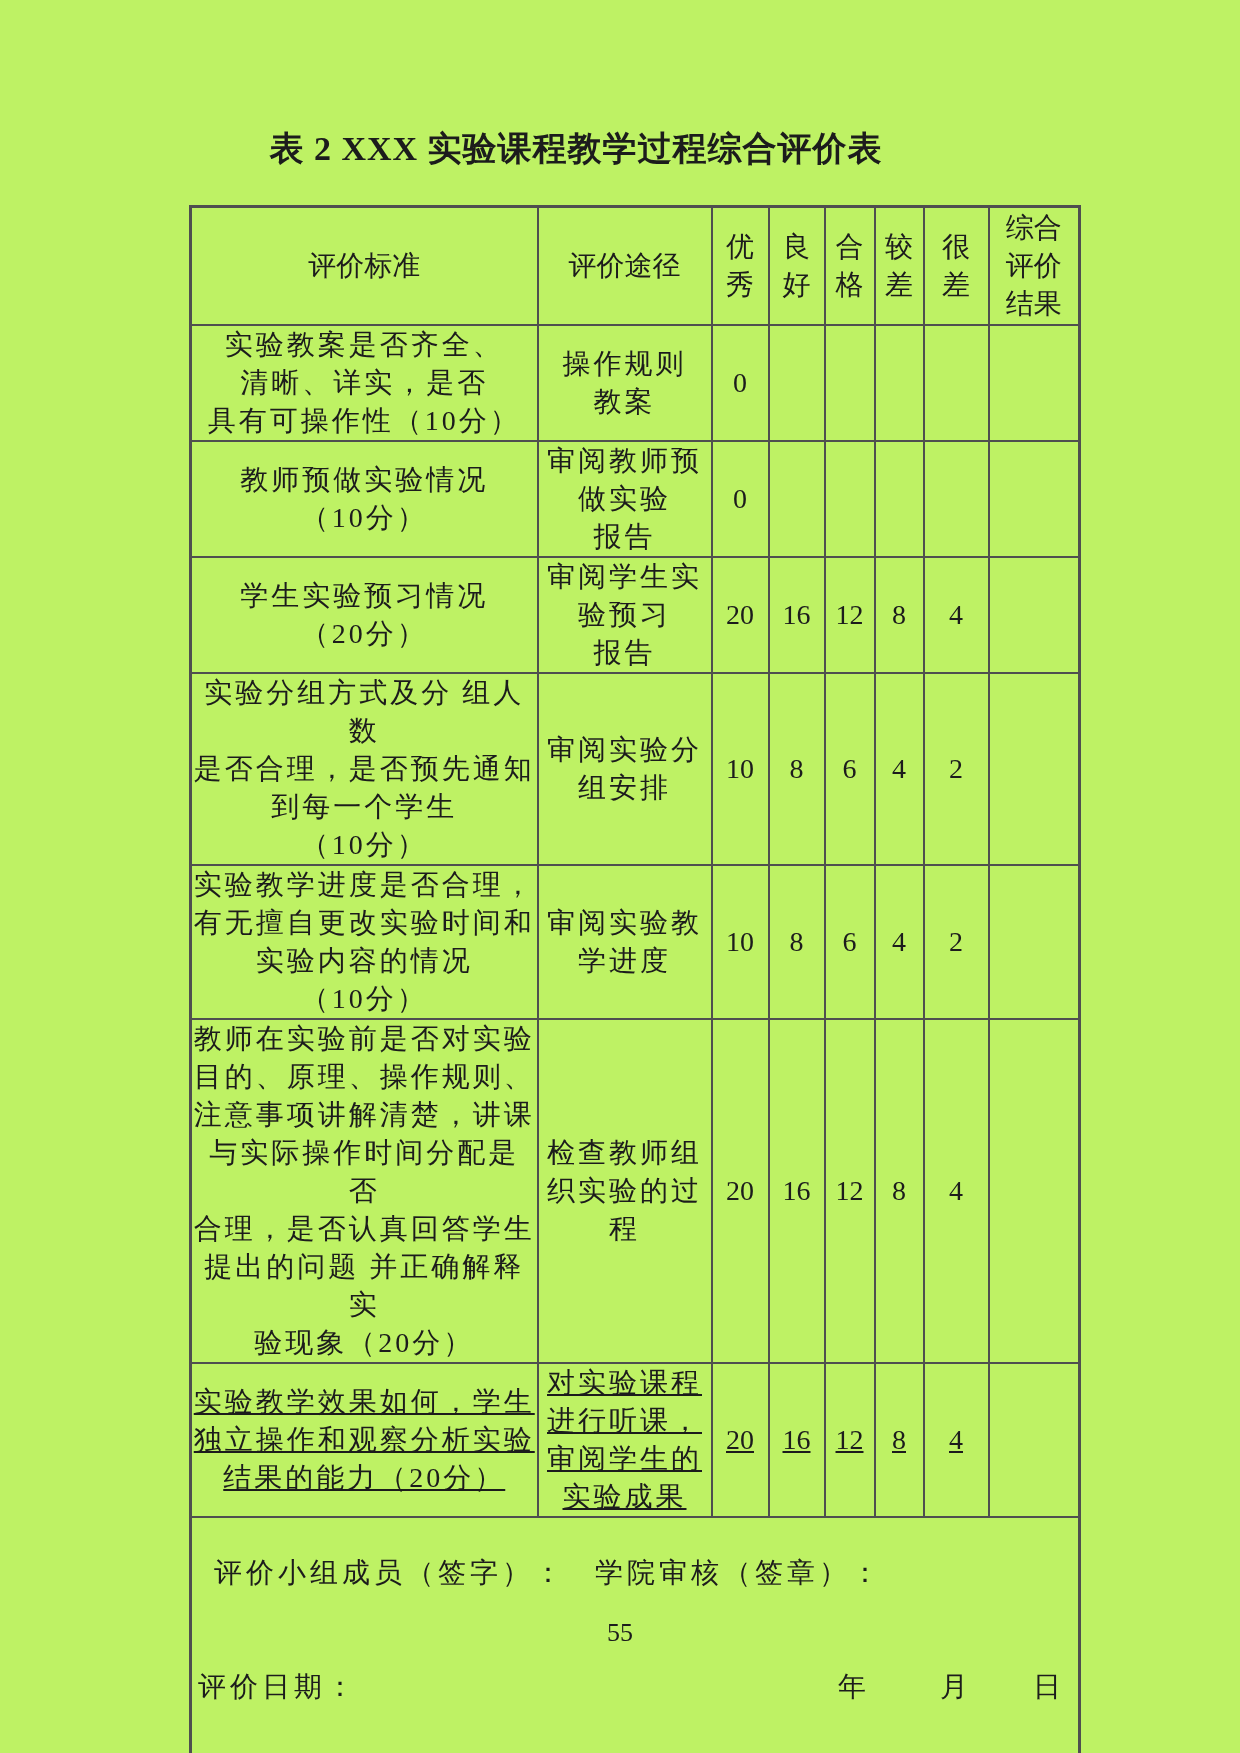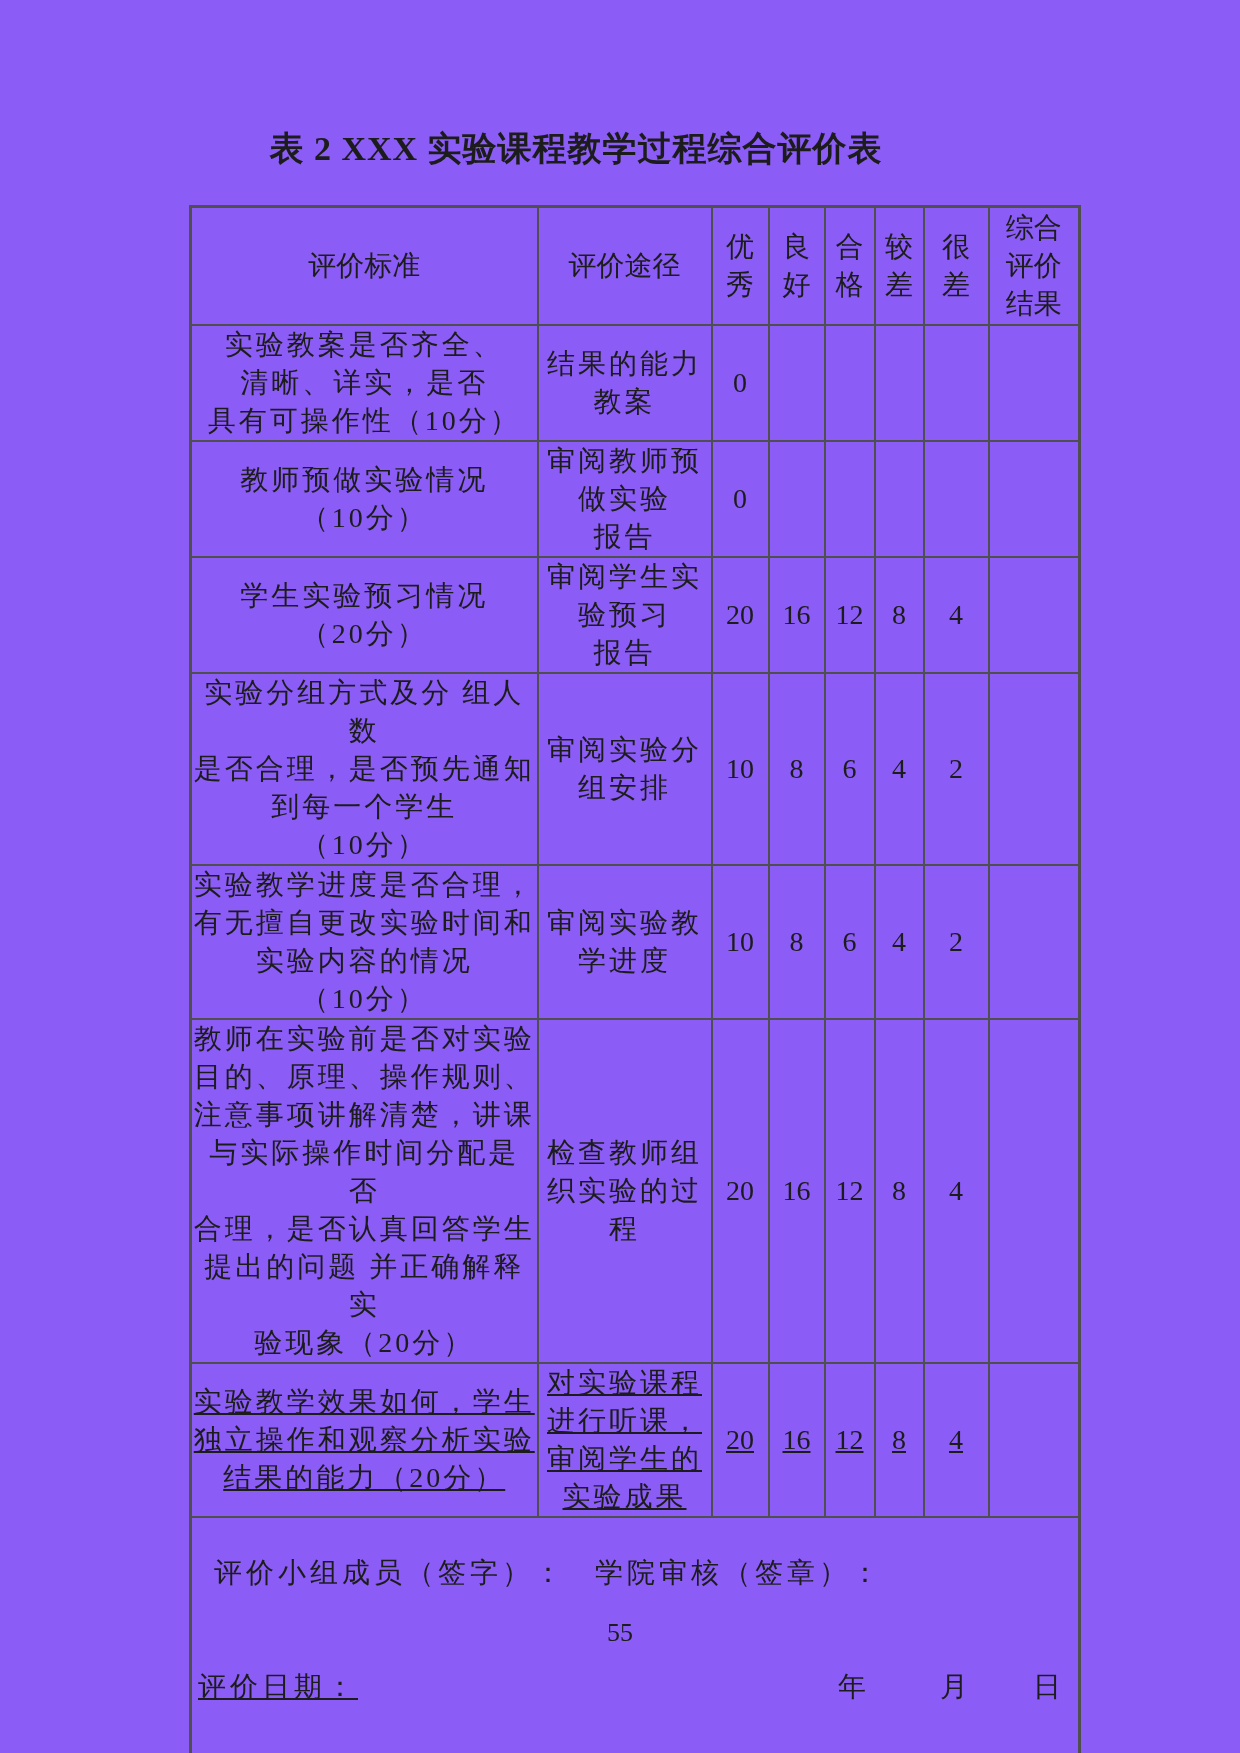--- a/index.html
+++ b/index.html
@@ -5,21 +5,21 @@
   * { margin: 0; padding: 0; box-sizing: border-box; }
   html, body { background: #ffffff; }
   body {
     font-family: "Liberation Serif", "DejaVu Serif", serif;
     color: #1c1c1c;
   }
   .page {
     position: relative;
     width: 1240px;
     height: 1753px;
-    background: #8b5cf6;
+    background: #bef264;
     overflow: hidden;
   }
   .doc-title {
     position: absolute;
     left: 0;
     top: 126px;
     width: 1152px;
     text-align: center;
     font-size: 34px;
     font-weight: bold;
@@ -67,21 +67,21 @@
   }
   td.footcell span {
     position: absolute;
     font-size: 28px;
     line-height: 38px;
     letter-spacing: 4px;
     white-space: nowrap;
   }
   .f-signleft  { left: 22px;   top: 36px; }
   .f-signright { left: 403px; top: 36px; }
-  .f-date      { left: 6px;   top: 150px; text-decoration: underline; }
+  .f-date      { left: 6px;   top: 150px; }
   .f-year      { left: 646px; top: 150px; }
   .f-month     { left: 748px; top: 150px; }
   .f-day       { left: 841px; top: 150px; }
   .page-number {
     position: absolute;
     left: 0;
     top: 1618px;
     width: 1240px;
     text-align: center;
     font-size: 26px;
@@ -122,21 +122,21 @@
 差</th>
       <th>综合
 评价
 结果</th>
     </tr>
 
     <tr class="h-a">
       <td class="crit">实验教案是否齐全、
 清晰、详实，是否
 具有可操作性（10分）</td>
-      <td class="meth">结果的能力
+      <td class="meth">操作规则
 教案</td>
       <td class="score">0</td>
       <td class="score"></td>
       <td class="score"></td>
       <td class="score"></td>
       <td class="score"></td>
       <td class="result"></td>
     </tr>
 
     <tr class="h-b">

